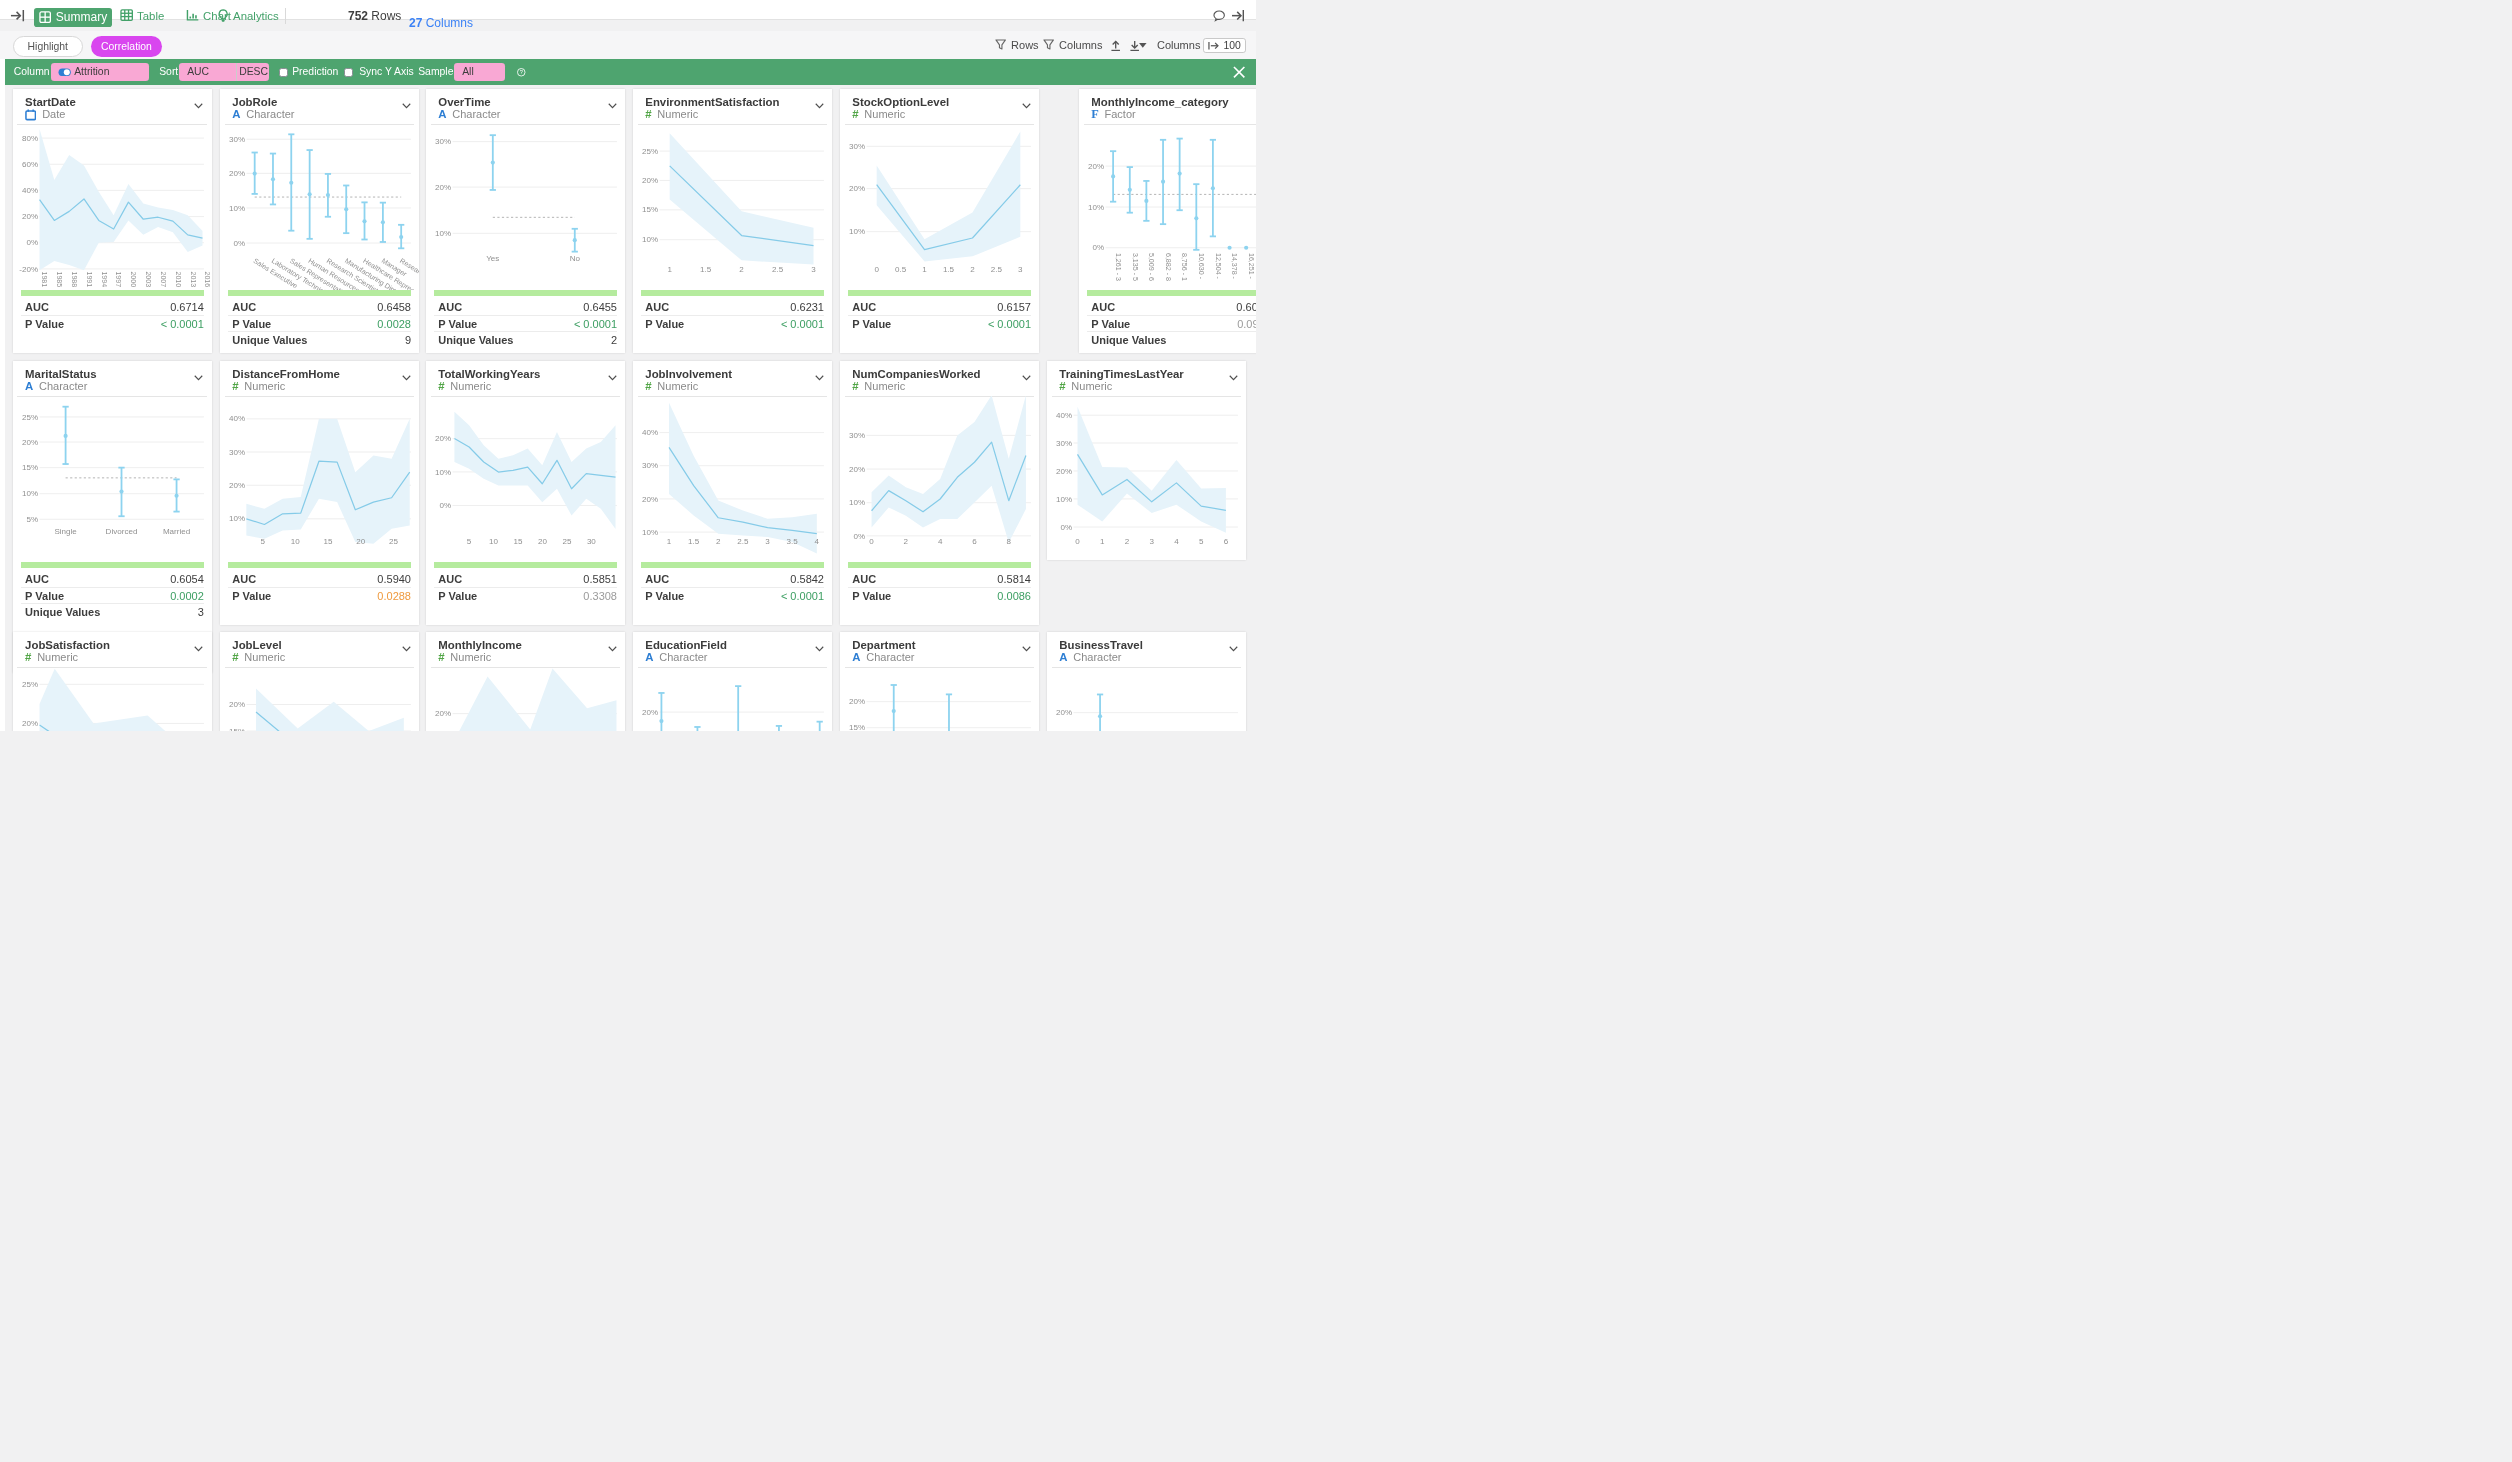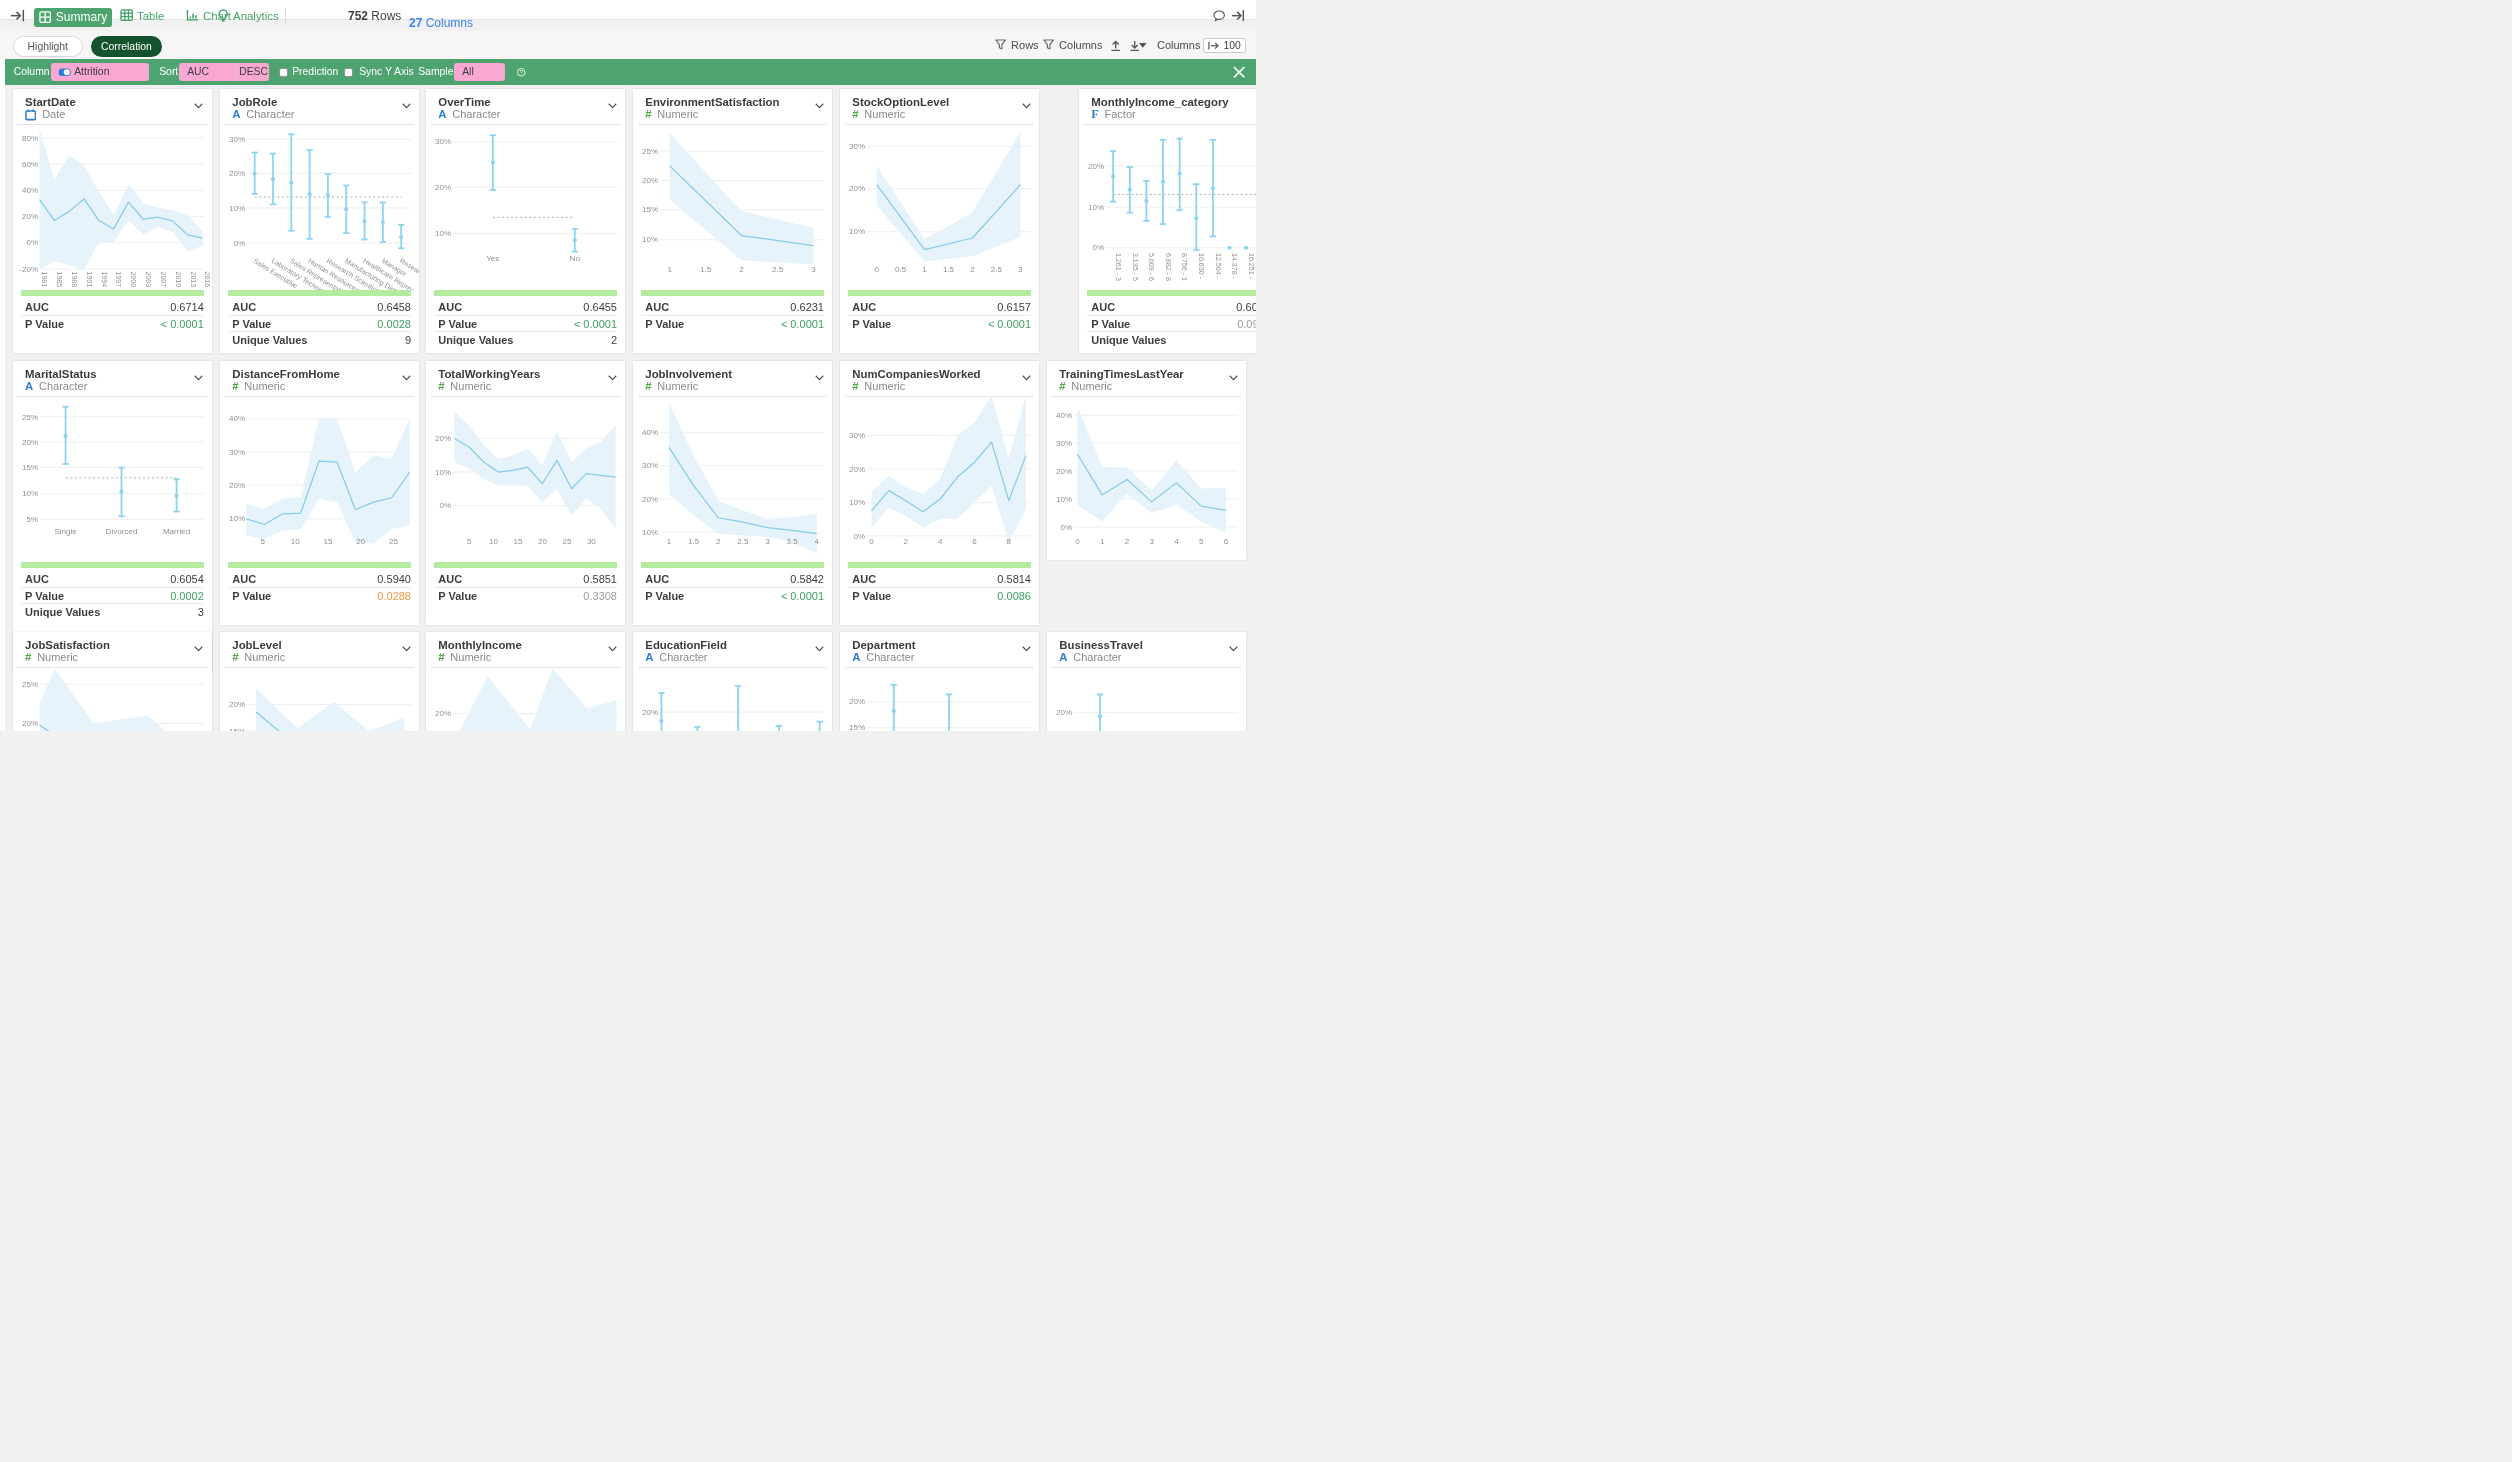--- a/index.html
+++ b/index.html
@@ -70,21 +70,21 @@
 <path d="M6.5 1 C3.4 1 1 3 1 5.5 c0 1.5.9 2.8 2.3 3.7 L2.6 11 5 9.7 c.5.1 1 .2 1.5.2 3.1 0 5.5-2 5.5-4.4 S9.6 1 6.5 1 Z" fill="none" stroke="#555" stroke-width="1.2"></path>
     </svg>
     <svg class="abs" style="left:1232px;top:9px" width="12.3" height="13.3" viewBox="0 0 13 14">
 <line x1="0" y1="7" x2="9" y2="7" stroke="#555" stroke-width="1.6"></line>
 <polyline points="5.5,3 9.5,7 5.5,11" fill="none" stroke="#555" stroke-width="1.6"></polyline>
 <line x1="12" y1="1" x2="12" y2="13" stroke="#555" stroke-width="1.6"></line>
     </svg>
   </div>
 <div id="subbar">
     <div class="abs" style="left:12.8px;top:4.7px;width:70px;height:21.3px;background:#fff;border:0.9px solid #d8d8d8;border-radius:11px;color:#555;font-size:10.4px;display:flex;align-items:center;justify-content:center">Highlight</div>
-    <div class="abs" style="left:91px;top:4.7px;width:71px;height:21.3px;background:#14532d;border-radius:11px;color:#fff;font-size:10.4px;display:flex;align-items:center;justify-content:center">Correlation</div>
+    <div class="abs" style="left:91px;top:4.7px;width:71px;height:21.3px;background:#d946ef;border-radius:11px;color:#fff;font-size:10.4px;display:flex;align-items:center;justify-content:center">Correlation</div>
     <div class="abs" style="left:995px;top:0;height:28px;display:flex;align-items:center;font-size:11px;color:#4a4a4a"><svg width="11.4" height="11.4" viewBox="0 0 12 12" style="margin-right:4.7px">
         <path d="M1 1 h10 L7.3 6.2 V10.5 L4.7 9.3 V6.2 Z" fill="none" stroke="#666" stroke-width="1.2" stroke-linejoin="round"></path>
       </svg>Rows</div>
     <div class="abs" style="left:1043px;top:0;height:28px;display:flex;align-items:center;font-size:11px;color:#4a4a4a"><svg width="11.4" height="11.4" viewBox="0 0 12 12" style="margin-right:4.7px">
         <path d="M1 1 h10 L7.3 6.2 V10.5 L4.7 9.3 V6.2 Z" fill="none" stroke="#666" stroke-width="1.2" stroke-linejoin="round"></path>
       </svg>Columns</div>
     <svg class="abs" style="left:1110px;top:8.5px" width="11.4" height="11.4" viewBox="0 0 12 12">
 <line x1="6" y1="1.5" x2="6" y2="9" stroke="#555" stroke-width="1.4"></line>
 <polyline points="2.8,4.7 6,1.5 9.2,4.7" fill="none" stroke="#555" stroke-width="1.4"></polyline>
 <line x1="1.5" y1="11" x2="10.5" y2="11" stroke="#555" stroke-width="1.4"></line>

